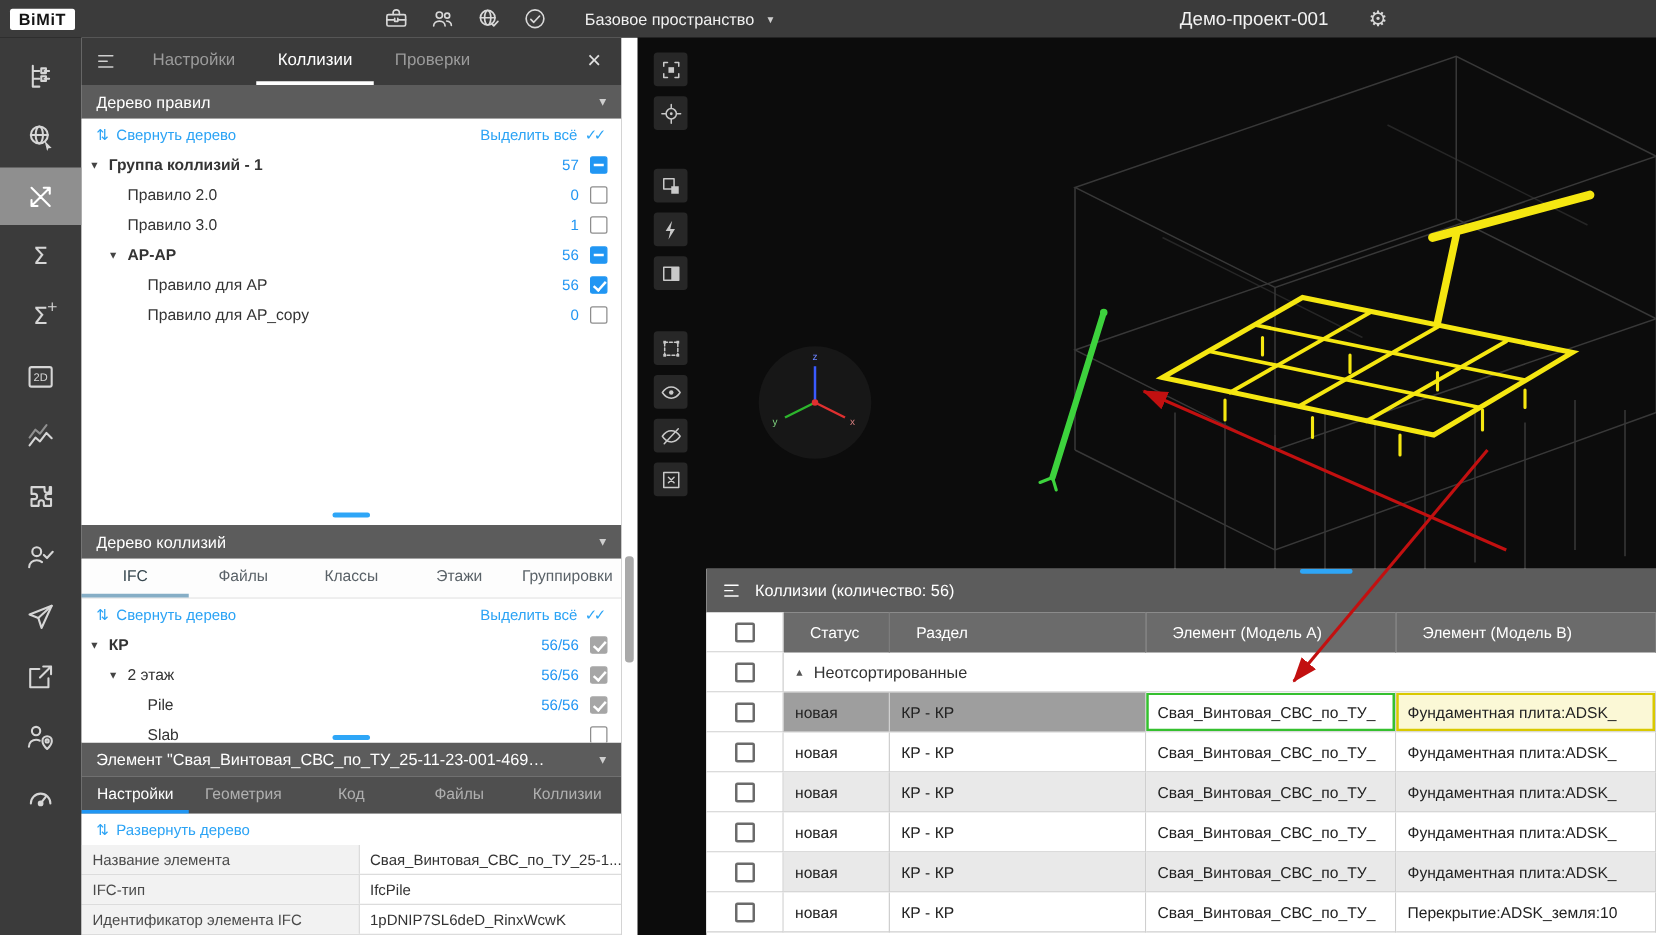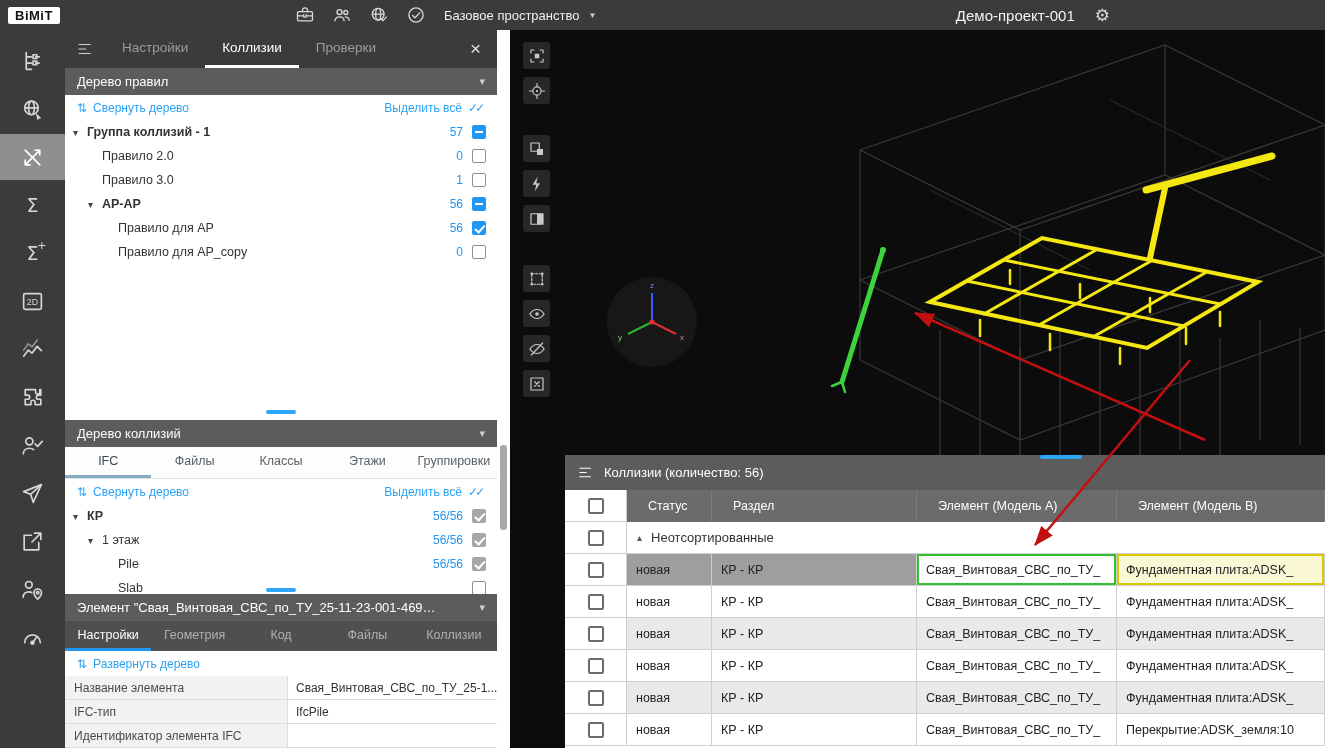--- a/index.html
+++ b/index.html
@@ -3,21 +3,21 @@
 <meta charset="utf-8">
 <style>
   * { box-sizing: border-box; margin: 0; padding: 0; }
   html,body { width:1325px; height:748px; overflow:hidden; }
   body { position:relative; background:#0c0c0c; font-family:"Liberation Sans",sans-serif; }
   svg { display:block; }
   .ic { stroke:currentColor; fill:none; stroke-width:1.6; stroke-linecap:round; stroke-linejoin:round; }
 
   
   .topbar { position:absolute; left:0; top:0; width:1325px; height:30px; background:#3b3b3b;
-            display:flex; align-items:center; color:#e3e3e3; z-index:20; }
+            display:flex; align-items:center; color:#e3e3e3; z-index:20;gap:12px; }
   .logo { margin-left:8px; background:#fff; color:#141414; font-weight:bold; font-size:13px;
           padding:1px 7px; border-radius:2px; letter-spacing:.5px; }
   .tb-icons { display:flex; gap:17px; margin-left:235px; color:#d8d8d8; }
   .tb-icons span { width:20px; height:20px; display:flex; align-items:center; justify-content:center; cursor:pointer; }
   .space-select { margin-left:18px; display:flex; align-items:center; gap:9px; font-size:13px; color:#f0f0f0; cursor:pointer; }
   .space-caret { font-size:8px; color:#cfcfcf; }
   .project-title { margin-left:auto; font-size:15px; color:#f2f2f2; }
   .gear { font-size:17px; color:#d8d8d8; margin:0 215px 0 20px; cursor:pointer; }
 
   
@@ -339,21 +339,21 @@
   </div>
   <div class="ifc-rows">
     <div class="trow lvl-0">
       <span class="tcaret">▾</span>
       <span class="tlabel bold">КР</span>
       <span class="tcount">56/56</span>
       <span class="cb cb-gray"></span>
     </div>
     <div class="trow lvl-1">
       <span class="tcaret">▾</span>
-      <span class="tlabel">1 этаж</span>
+      <span class="tlabel">2 этаж</span>
       <span class="tcount">56/56</span>
       <span class="cb cb-gray"></span>
     </div>
     <div class="trow lvl-2">
       <span class="tcaret"></span>
       <span class="tlabel">Pile</span>
       <span class="tcount">56/56</span>
       <span class="cb cb-gray"></span>
     </div>
     <div class="trow lvl-2">
@@ -385,20 +385,21 @@
   <div class="prow">
     <div class="pname">Название элемента</div>
     <div class="pval">Свая_Винтовая_СВС_по_ТУ_25-1...</div>
   </div>
   <div class="prow">
     <div class="pname">IFC-тип</div>
     <div class="pval">IfcPile</div>
   </div>
   <div class="prow">
     <div class="pname">Идентификатор элемента IFC</div>
+    <div class="pval">1pDNIP7SL6deD_RinxWcwK</div>
   </div>
 </section>
 
 <div class="scroll-strip">
   <span class="scroll-thumb"></span>
 </div>
 
 <div class="viewport">
 
   <svg class="scene" width="815" height="718" viewBox="0 0 815 718">

